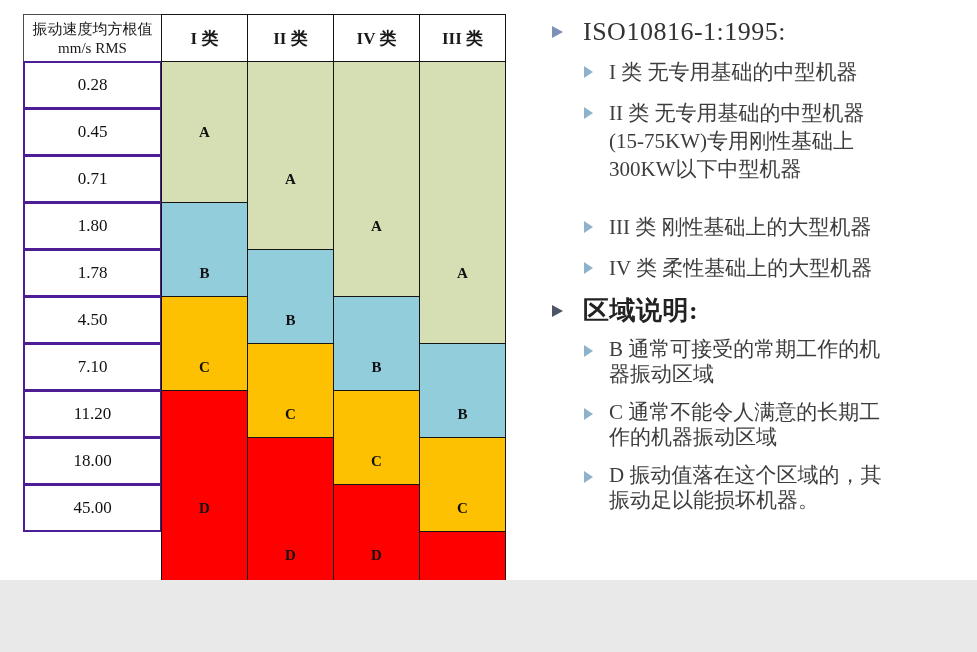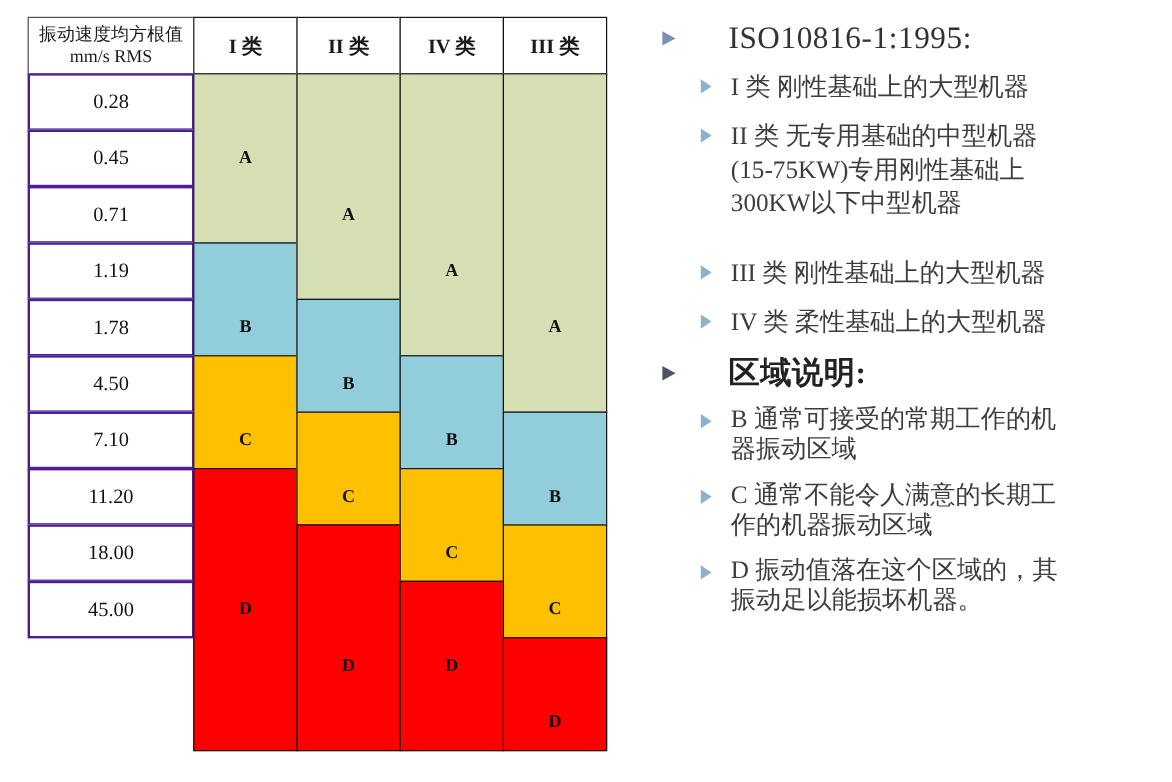--- a/index.html
+++ b/index.html
@@ -1,18 +1,18 @@
 <!DOCTYPE html>
 <html><head>
 <meta charset="utf-8">
 <style>
   * { margin:0; padding:0; box-sizing:border-box; }
   html,body { background:#e9e9e9; }
   .slide {
-    position:relative; width:977px; height:652px; background:#ffffff;
+    position:relative; width:977px; height:580px; background:#ffffff;
     font-family:"Liberation Serif","DejaVu Serif",serif; color:#3d3d3d; overflow:hidden;
   }
 
   
   .vtable { position:absolute; left:23px; top:14px; }
   .vt-header-row { display:flex; }
   .vt-value-header {
     width:139px; height:49px; border:1px solid #4d4d4d; background:#fff;
     display:flex; flex-direction:column; justify-content:center; align-items:center;
     font-size:15px; color:#1a1a1a; line-height:1.25;
@@ -31,21 +31,21 @@
   }
   .vt-zone-col { width:87px; margin-left:-1px; display:flex; flex-direction:column; }
   .zone-block { position:relative; margin-top:-1px; border:1px solid #141414; }
   .zone-label {
     position:absolute; left:0; right:0; height:47px; line-height:47px;
     text-align:center; font-weight:bold; font-size:15px; color:#111;
   }
 
   
   .right-panel { position:absolute; left:550px; top:16px; width:420px; }
-  .sec-title-row { display:flex; align-items:flex-start;gap:24px; }
+  .sec-title-row { display:flex; align-items:flex-start; }
   .sec-title { font-size:26px; line-height:32px; color:#333333; letter-spacing:0.5px; }
   .sec-title.bold { font-weight:bold; color:#222; }
   .tri {
     width:0; height:0; flex:0 0 auto;
     border-top:6px solid transparent; border-bottom:6px solid transparent;
     display:inline-block;
   }
   .tri.l1 { border-left-width:11px; border-left-style:solid; margin:10px 20px 0 2px; }
   .tri.l2 { border-left-width:9px; border-left-style:solid; margin:8px 16px 0 0; }
   .sec-items { margin-left:34px; margin-top:10px; }
@@ -72,21 +72,21 @@
     <div class="vt-class-header">I 类</div>
         <div class="vt-class-header">II 类</div>
         <div class="vt-class-header">IV 类</div>
         <div class="vt-class-header">III 类</div>
       </div>
     <div class="vt-body">
       <div class="vt-value-col">
           <div class="vt-value-cell">0.28</div>
           <div class="vt-value-cell">0.45</div>
           <div class="vt-value-cell">0.71</div>
-          <div class="vt-value-cell">1.19</div>
+          <div class="vt-value-cell">1.80</div>
           <div class="vt-value-cell">1.78</div>
           <div class="vt-value-cell">4.50</div>
           <div class="vt-value-cell">7.10</div>
           <div class="vt-value-cell">11.20</div>
           <div class="vt-value-cell">18.00</div>
           <div class="vt-value-cell">45.00</div>
         </div>
 
     <div class="vt-zone-col">
           <div class="zone-block" style="height: 142px; background: rgb(214, 223, 180);">
@@ -151,21 +151,21 @@
 
     <div class="sec-iso">
       <div class="sec-title-row">
         <span class="tri l1" id="tri-iso" style="border-left-color: rgb(125, 144, 184);"></span>
         <span class="sec-title">ISO10816-1:1995:</span>
       </div>
       <div class="sec-items">
           <div class="item">
             <div class="tri l2" style="border-left-color: rgb(143, 178, 204);"></div>
             <div class="item-text">
-              <div class="item-line">I 类  刚性基础上的大型机器</div>
+              <div class="item-line">I 类  无专用基础的中型机器</div>
             </div>
           </div>
           <div class="item">
             <div class="tri l2" style="border-left-color: rgb(143, 178, 204);"></div>
             <div class="item-text">
               <div class="item-line">II 类  无专用基础的中型机器</div>
               <div class="item-line">(15-75KW)专用刚性基础上</div>
               <div class="item-line">300KW以下中型机器</div>
             </div>
           </div>

